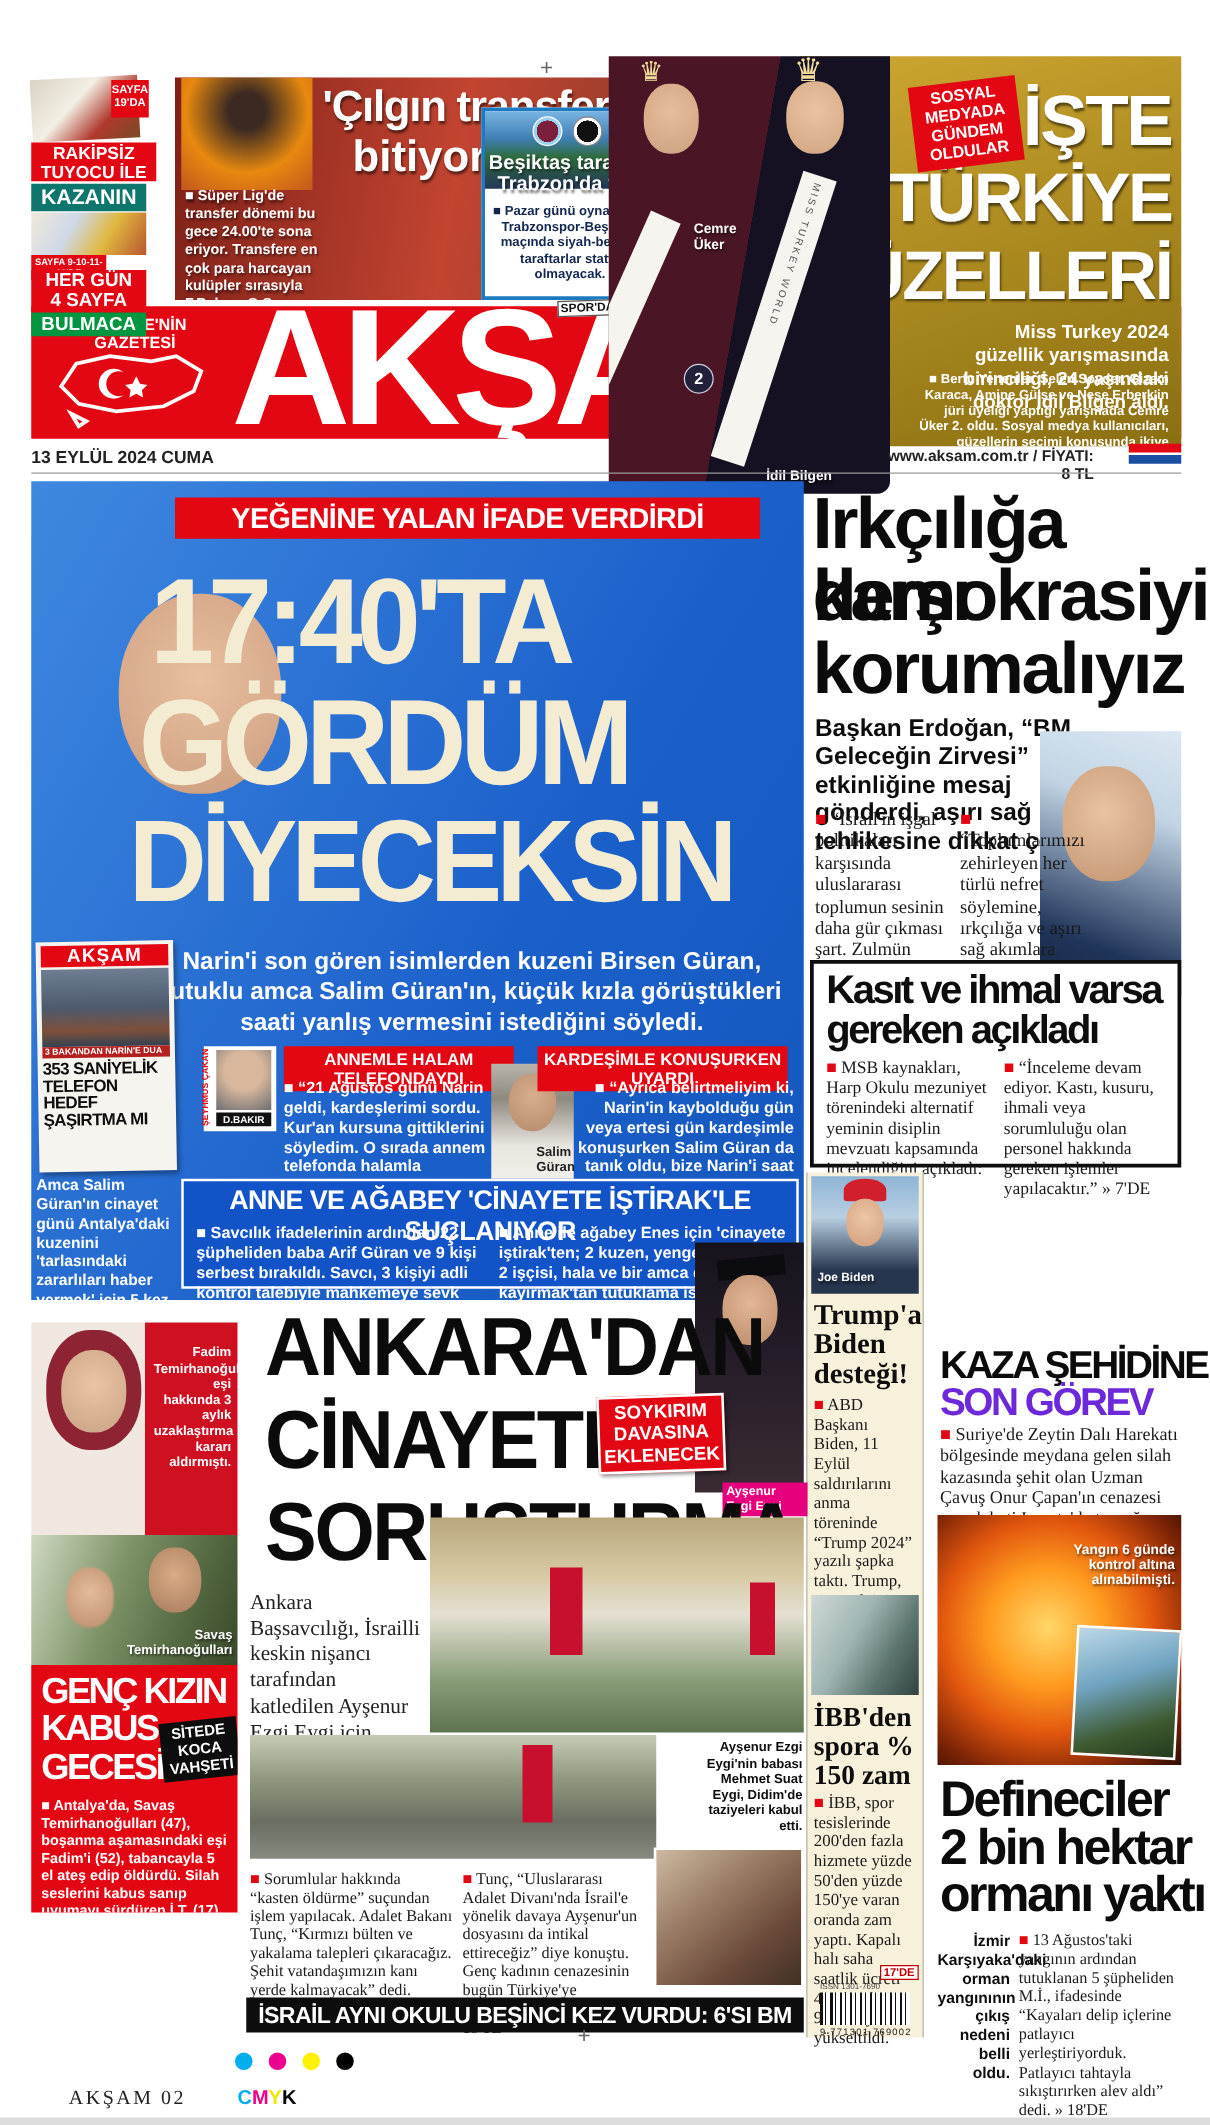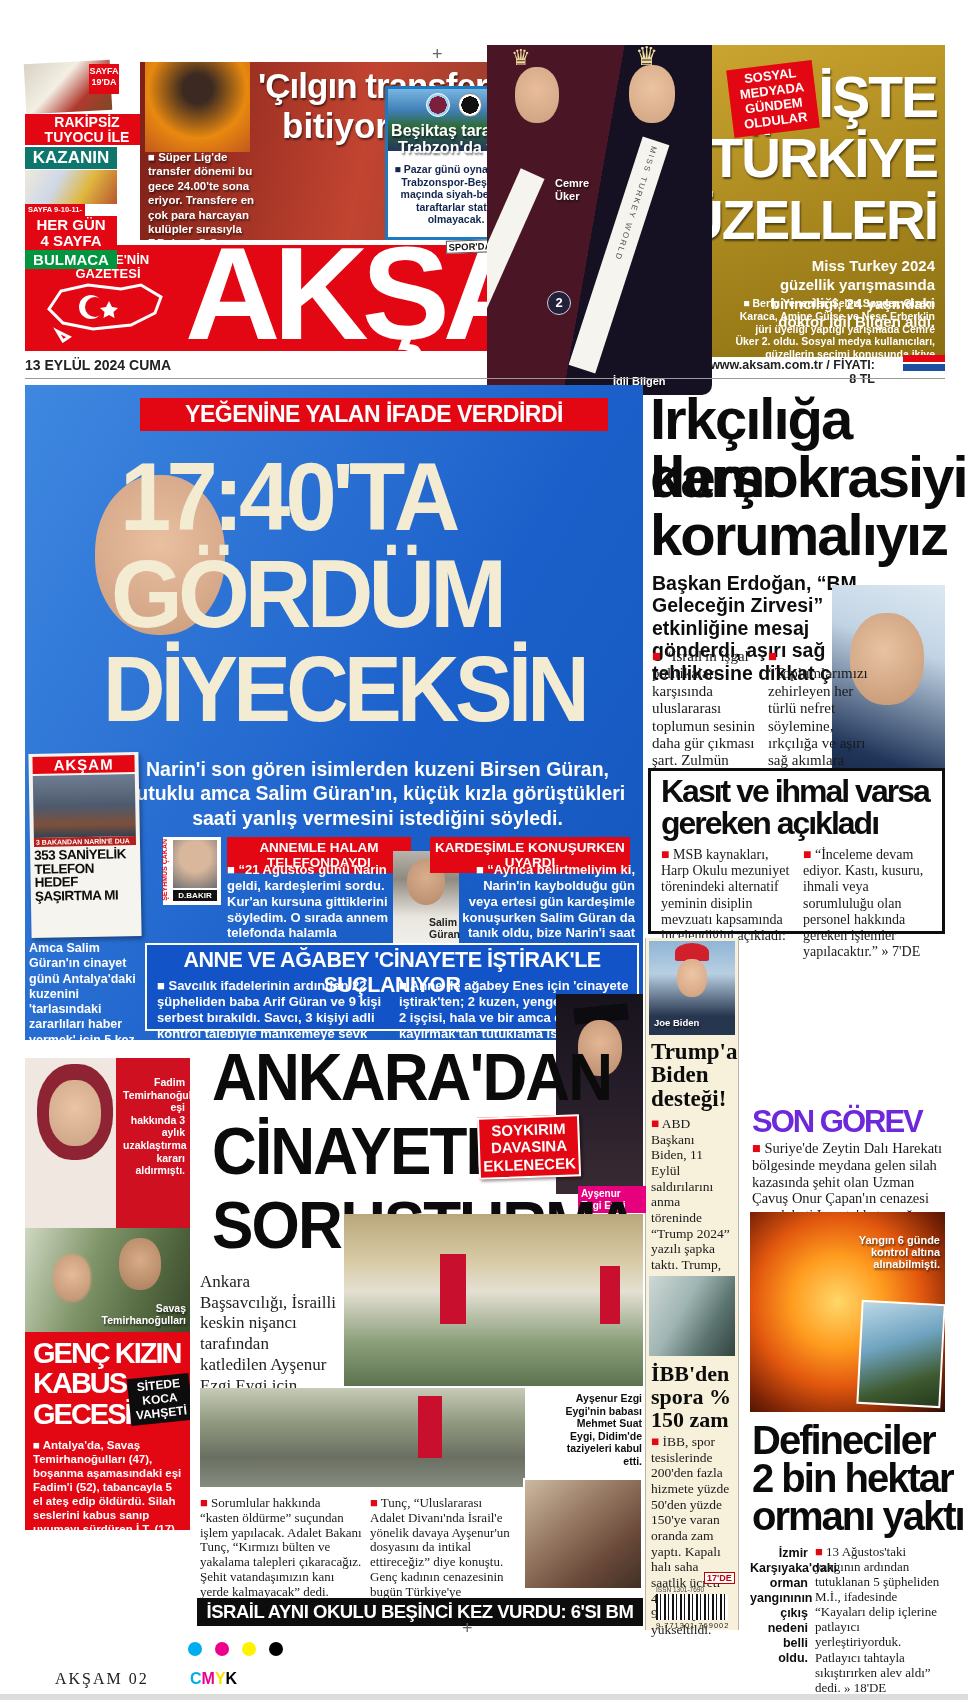--- a/index.html
+++ b/index.html
@@ -34,21 +34,21 @@
       <circle cx="48" cy="28" r="12" fill="#fff"></circle>
       <circle cx="52" cy="28" r="10" fill="#e30613"></circle>
       <path d="M66 22 l3 6 6 1 -4.5 4 1 6 -5.5 -3 -5.5 3 1 -6 -4.5 -4 6 -1 Z" fill="#fff"></path>
     </svg>
     <div class="abs w" style="left:160px;top:-6px;font-size:132px;font-weight:700;letter-spacing:-7px;line-height:110px;">AKŞAM</div>
   </div>
 
   <div class="abs" style="left:25px;top:62px;width:92px;height:180px;">
     <div class="abs ph" style="left:0;top:0;width:86px;height:50px;background:linear-gradient(135deg,#d9d2c4,#f3efe4 40%,#b0392e 70%,#7b4a26);transform:rotate(-3deg);"></div>
     <div class="abs badgebox" style="left:64px;top:2px;width:30px;height:28px;font-size:9px;line-height:1.2;padding-top:2px;">SAYFA 19'DA</div>
-    <div class="abs redbar ctr" style="left:0;top:52px;width:92px;font-size:14px;line-height:1.05;padding:1px 16px;">
+    <div class="abs redbar ctr" style="left:0;top:52px;width:92px;font-size:14px;line-height:1.05;padding:1px 4px;">
       <span>RAKİPSİZ</span><br>
       <span>TUYOCU İLE</span>
     </div>
     <div class="abs ctr w xb" style="left:0;top:85px;width:92px;background:#0f766e;font-size:17px;padding:1px 0;">KAZANIN</div>
     <div class="abs ph" style="left:0;top:108px;width:92px;height:34px;background:linear-gradient(120deg,#efe9da,#cfd8e8 35%,#e0b73f 65%,#b8562f);"></div>
     <div class="abs badgebox" style="left:0;top:142px;width:60px;font-size:7.5px;line-height:1.2;padding:1px 0;">SAYFA 9-10-11-12'DE</div>
     <div class="abs redbar ctr" style="left:0;top:154px;width:92px;font-size:15px;line-height:1.05;padding:1px 0;">
       <span>HER GÜN</span><br>
       <span>4 SAYFA</span>
     </div>
@@ -172,20 +172,21 @@
     <div class="abs sp" style="left:5px;top:178px;width:82px;font-size:13.5px;">■ ABD Başkanı Biden, 11 Eylül saldırılarını anma töreninde “Trump 2024” yazılı şapka taktı. Trump, “Destek için teşekkürler, Joe!” dedi. » 13'TE</div>
     <div class="abs" style="left:3px;top:338px;width:86px;height:80px;background:linear-gradient(120deg,#cfd8d6 0%,#9fb5b3 40%,#5c7470 70%,#31433f 100%);"></div>
     <div class="serif" style="position:absolute;left:5px;top:424px;width:82px;font-size:22px;font-weight:700;line-height:1.05;color:#0d0d0d;">İBB'den spora % 150 zam</div>
     <div class="abs sp" style="left:5px;top:496px;width:82px;font-size:13.5px;">■ İBB, spor tesislerinde 200'den fazla hizmete yüzde 50'den yüzde 150'ye varan oranda zam yaptı. Kapalı halı saha saatlik ücreti 400 liradan 900 liraya yükseltildi.</div>
     <div class="abs" style="left:58px;top:634px;font-size:9px;font-weight:700;color:#c00000;border:1px solid #c00000;background:#fff;padding:0 2px;">17'DE</div>
     <div class="abs" style="left:10px;top:648px;font-size:6.5px;color:#444;">ISSN 1301-7690</div>
     <div class="abs" style="left:10px;top:656px;width:72px;height:26px;background:repeating-linear-gradient(90deg,#111 0 2px,#fff 2px 4px,#111 4px 5px,#fff 5px 8px);"></div>
     <div class="abs" style="left:10px;top:683px;font-size:7.5px;letter-spacing:1px;color:#222;">9 771301 769002</div>
   </div>
 
+  <div class="abs cond" style="left:752px;top:1076px;font-size:31px;font-weight:700;color:#0b0b0b;line-height:1;">KAZA ŞEHİDİNE</div>
   <div class="abs cond" style="left:752px;top:1106px;font-size:31px;font-weight:700;color:#6d28d9;line-height:1;">SON GÖREV</div>
   <div class="abs sp" style="left:752px;top:1140px;width:192px;font-size:14.5px;">■ Suriye'de Zeytin Dalı Harekatı bölgesinde meydana gelen silah kazasında şehit olan Uzman Çavuş Onur Çapan'ın cenazesi memleketi Isparta'da toprağa verildi. » 7'DE</div>
 
   <div class="abs" style="left:750px;top:1212px;width:195px;height:200px;background:radial-gradient(circle at 45% 45%,#ffd76a 0%,#ff9c1f 30%,#e2570e 55%,#7e2406 80%,#2d0d03 100%);">
     <div class="abs cap rt shadow" style="right:5px;top:22px;width:92px;font-size:11px;">Yangın 6 günde kontrol altına alınabilmişti.</div>
     <div class="abs" style="right:2px;bottom:6px;width:80px;height:100px;background:linear-gradient(160deg,#bcd8e8 0%,#6fa3c0 40%,#3e5a30 75%,#243a1e 100%);border:2px solid #fff;transform:rotate(3deg);"></div>
   </div>
   <div class="abs cond" style="left:752px;top:1420px;font-size:40px;font-weight:700;color:#0b0b0b;line-height:1;">Defineciler</div>
   <div class="abs cond" style="left:752px;top:1458px;font-size:40px;font-weight:700;color:#0b0b0b;line-height:1;">2 bin hektar</div>
   <div class="abs cond" style="left:752px;top:1496px;font-size:40px;font-weight:700;color:#0b0b0b;line-height:1;">ormanı yaktı</div>

